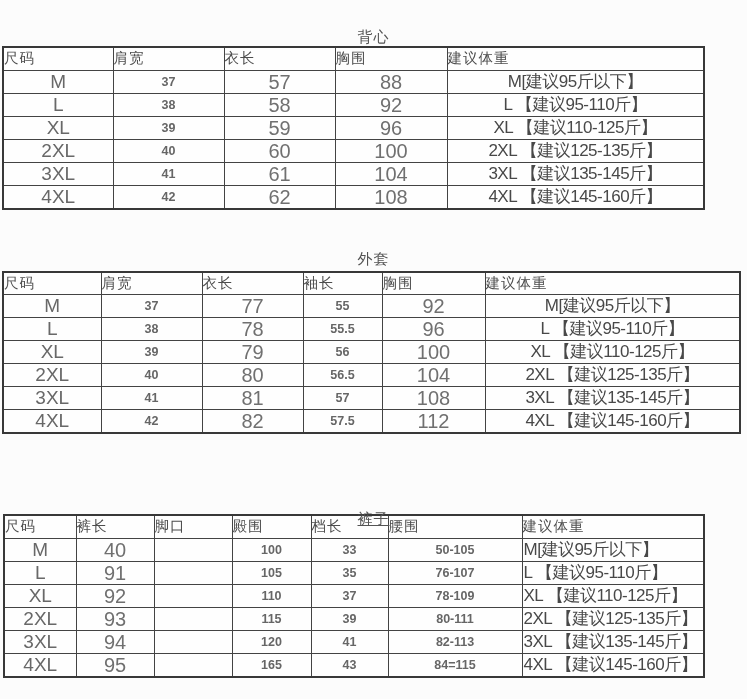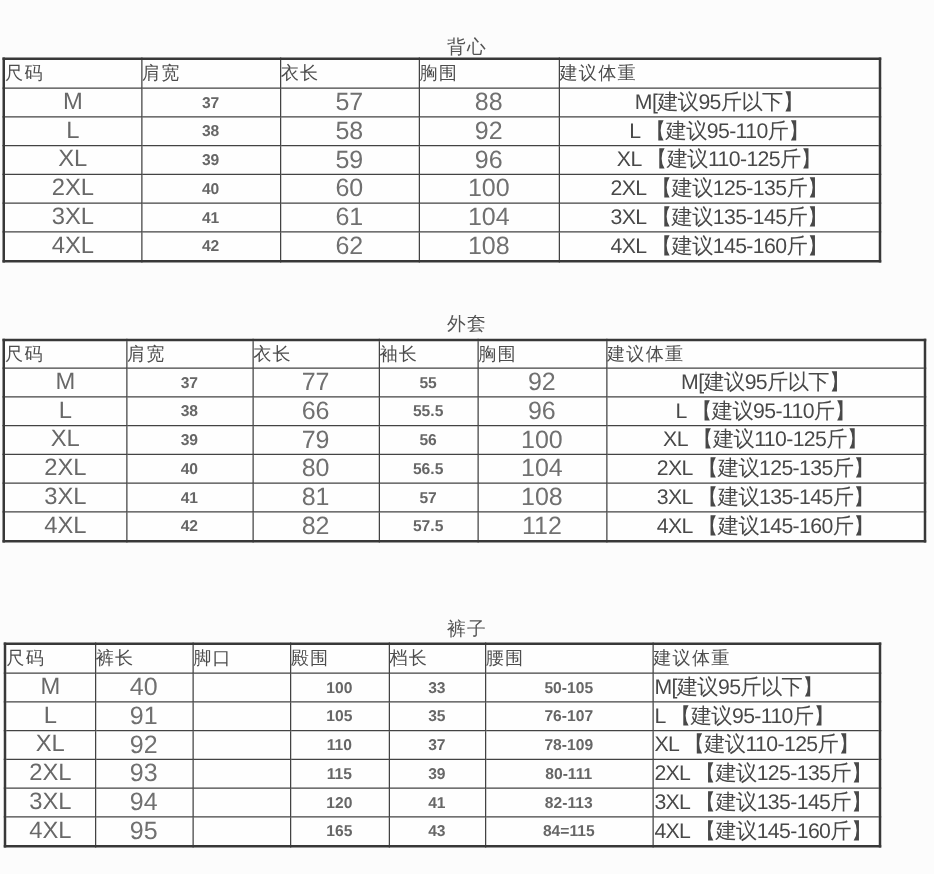--- a/index.html
+++ b/index.html
@@ -12,21 +12,21 @@
     overflow: hidden;
   }
   .section-title {
     text-align: center;
     font-size: 15px;
     color: #545454;
     letter-spacing: 1px;
   }
   #vest-title  { padding-top: 28px; height: 46px; }
   #coat-title  { padding-top: 40px; height: 61px; }
-  #pants-title { padding-top: 60px; height: 80px; }
+  #pants-title { padding-top: 76px; height: 80px; text-decoration: underline; }
 
   table {
     border-collapse: collapse;
     table-layout: fixed;
     background: #fefefe;
     border: 2px solid #383838;
   }
   #vest-table, #coat-table { margin-left: 2px; }
   #pants-table { margin-left: 3px; }
   th, td { border: 1px solid #434343; padding: 0; overflow: visible; }
@@ -139,21 +139,21 @@
         <td class="cell-size">M</td>
         <td class="cell-small">37</td>
         <td class="cell-large">77</td>
         <td class="cell-small">55</td>
         <td class="cell-large">92</td>
         <td class="cell-weight">M[建议95斤以下】</td>
       </tr>
       <tr>
         <td class="cell-size">L</td>
         <td class="cell-small">38</td>
-        <td class="cell-large">66</td>
+        <td class="cell-large">78</td>
         <td class="cell-small">55.5</td>
         <td class="cell-large">96</td>
         <td class="cell-weight">L 【建议95-110斤】</td>
       </tr>
       <tr>
         <td class="cell-size">XL</td>
         <td class="cell-small">39</td>
         <td class="cell-large">79</td>
         <td class="cell-small">56</td>
         <td class="cell-large">100</td>

